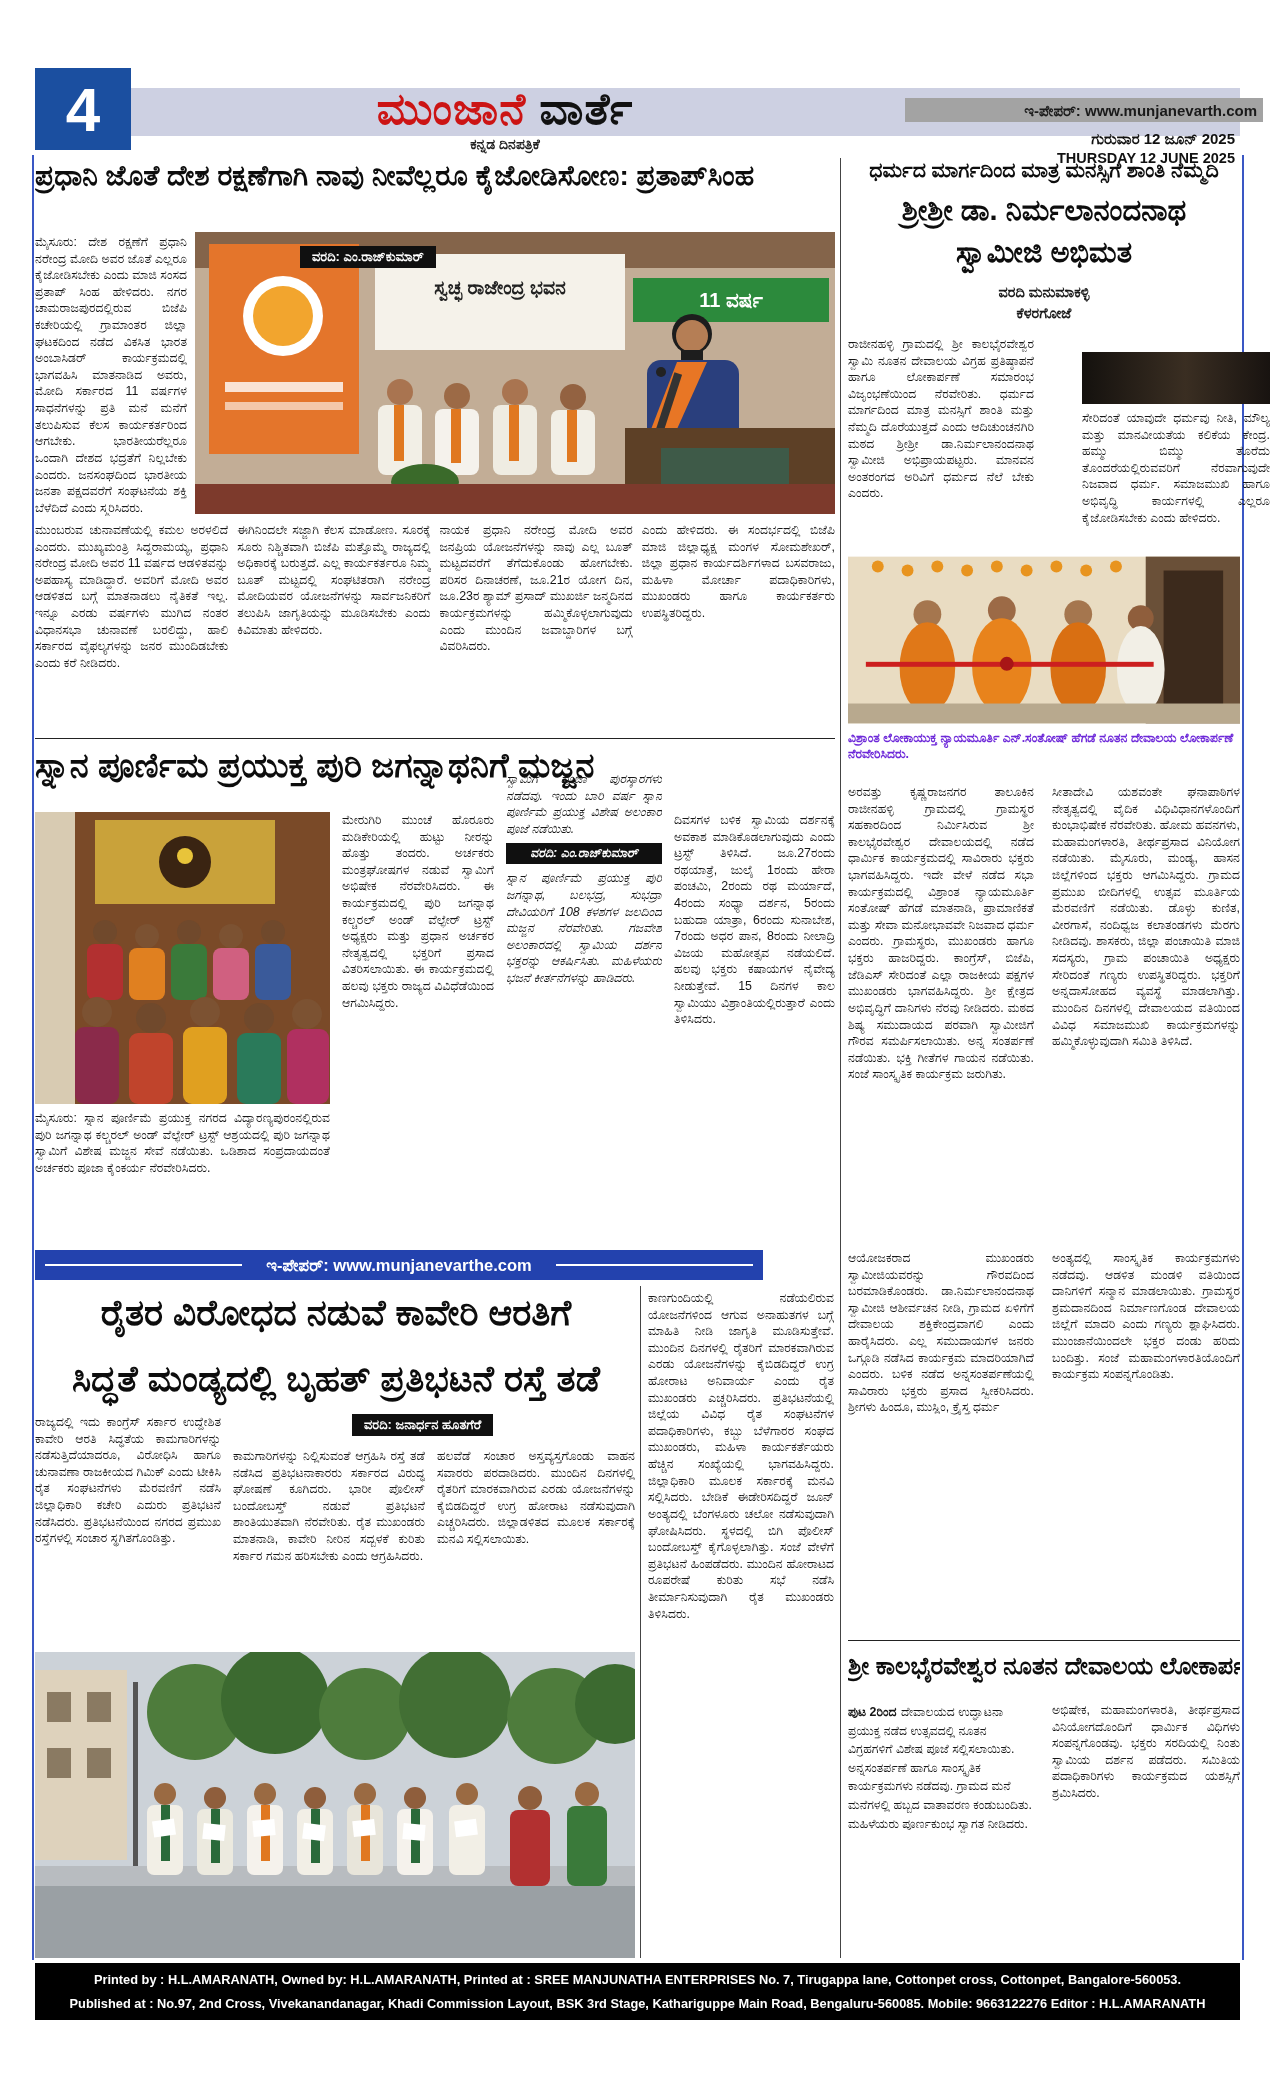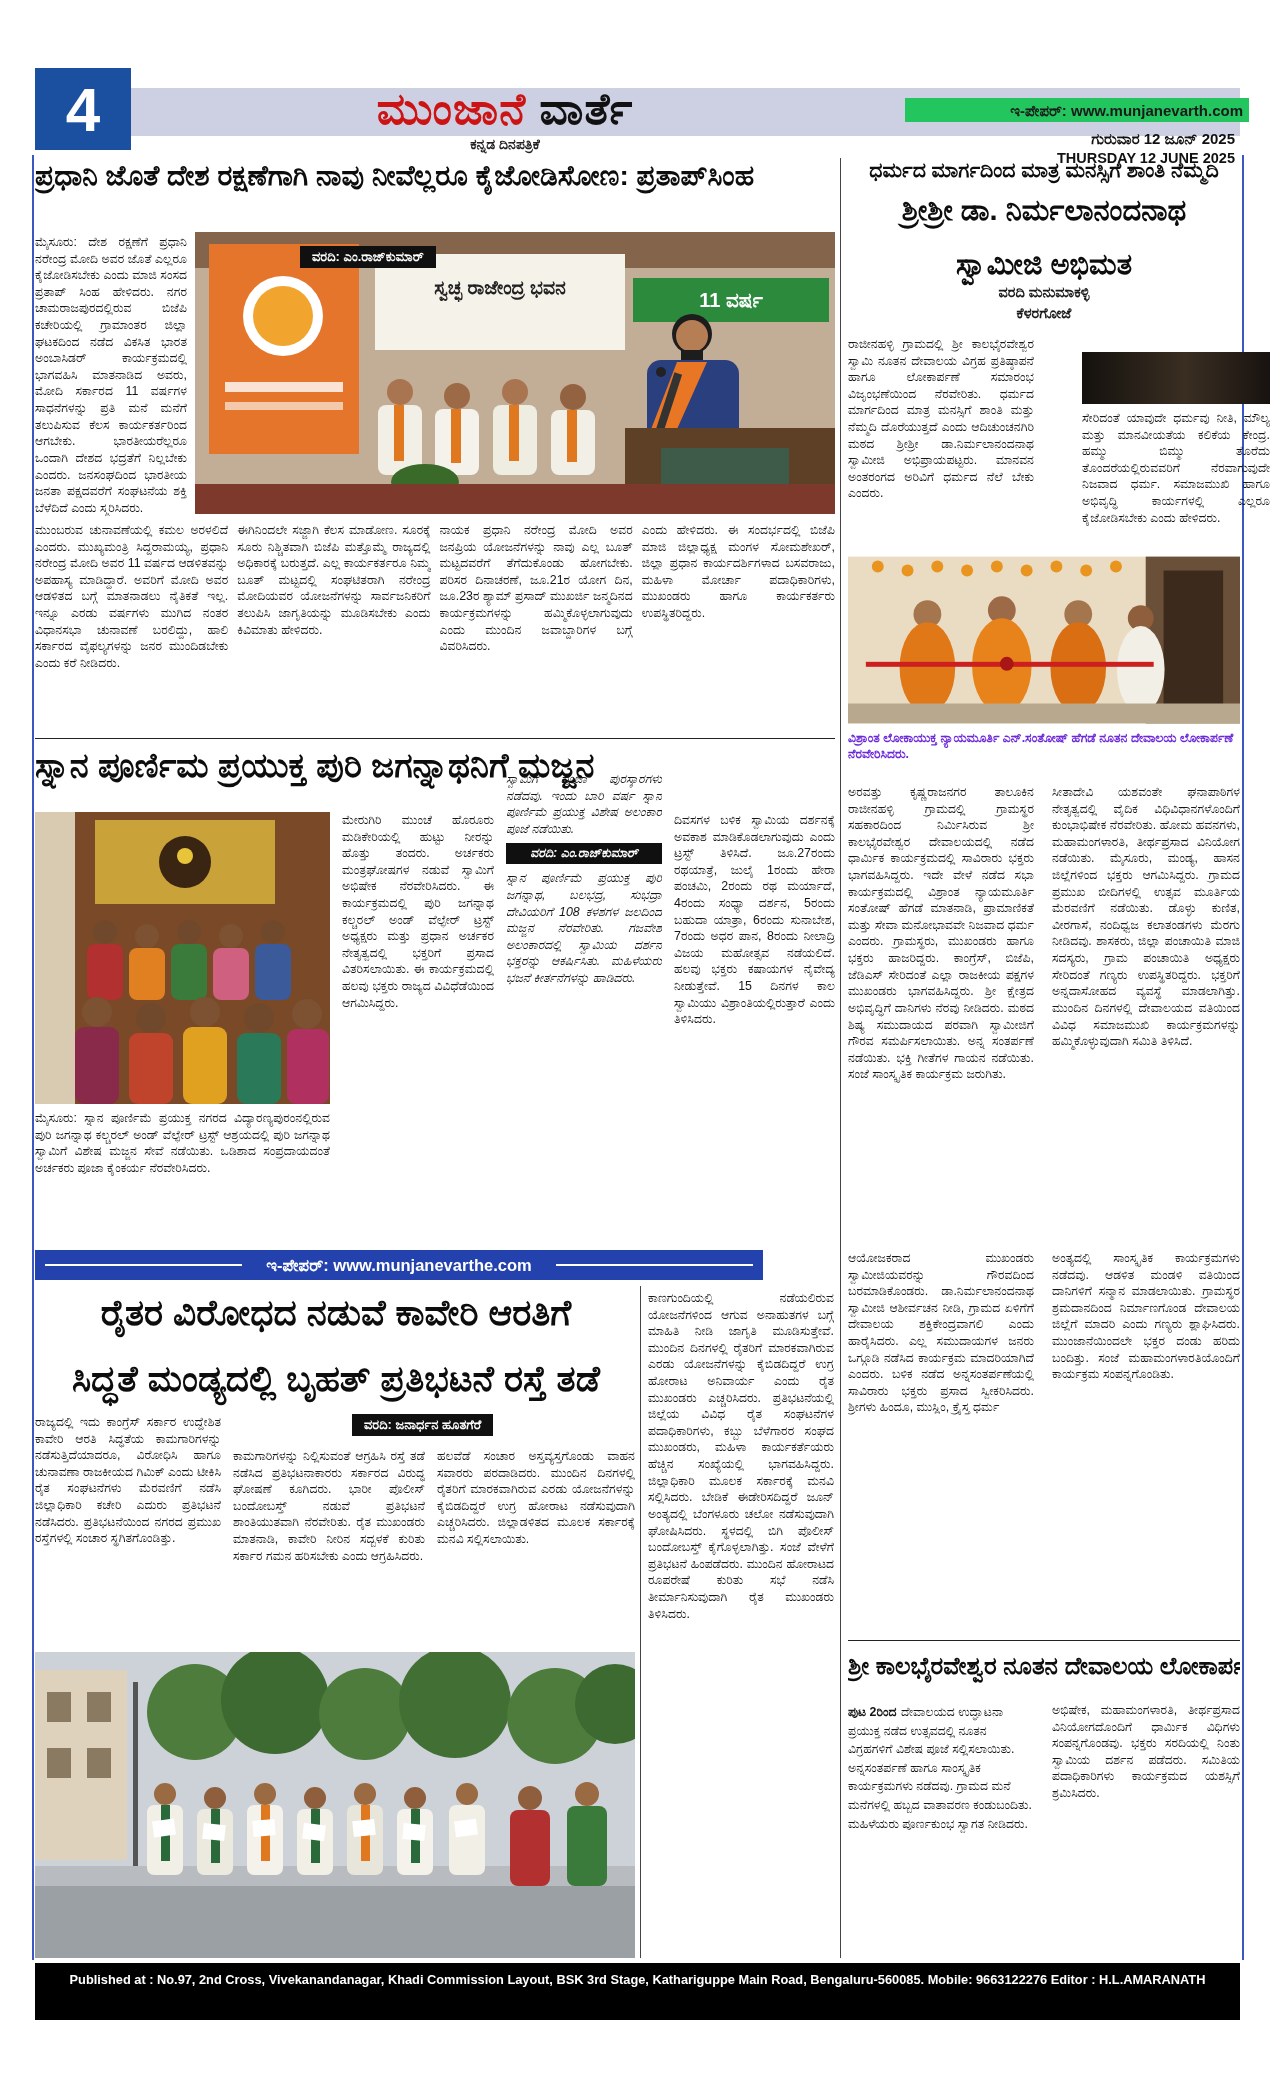--- a/index.html
+++ b/index.html
@@ -10,22 +10,22 @@
   .body-txt{font-size:12.4px;line-height:1.34;color:#151515;}
   .col{overflow:hidden;}
   
   .pageno{background:#1b4fa0;color:#fff;font-weight:bold;font-size:62px;
           display:flex;align-items:center;justify-content:center;}
   .band{background:#cdd0e2;}
   .mast-title{font-size:44px;font-weight:bold;letter-spacing:1px;white-space:nowrap;text-align:center;}
   .mast-red{color:#cc1414;}
   .mast-black{color:#111;}
   .tagline{font-size:14px;color:#222;text-align:center;font-weight:bold;}
-  .epaper-box{background:#22c55e;font-weight:bold;font-size:15px;text-align:right;
-              padding:4px 6px 2px 8px;}
+  .epaper-box{background:#a3a3a3;font-weight:bold;font-size:15px;text-align:right;
+              padding:4px 6px 2px 22px;}
   .date-line{font-weight:bold;font-size:15px;text-align:right;color:#111;}
   .date-en{font-size:14.5px;}
   
   .hl{font-weight:bold;color:#0d0d0d;overflow:hidden;}
   .byline-box{background:#101010;color:#ffffff;font-weight:bold;font-size:13px;
               padding:3px 12px;white-space:nowrap;}
   .vrule{background:#444;width:1px;}
   .hrule{background:#222;height:1px;}
   
   .bluebar{background:#2342ae;color:#ffffff;display:flex;align-items:center;justify-content:center;gap:14px;}
@@ -116,21 +116,21 @@
     <div class="body-txt just col" style="flex:1;">ಮುಂಬರುವ ಚುನಾವಣೆಯಲ್ಲಿ ಕಮಲ ಅರಳಲಿದೆ ಎಂದರು. ಮುಖ್ಯಮಂತ್ರಿ ಸಿದ್ದರಾಮಯ್ಯ, ಪ್ರಧಾನಿ ನರೇಂದ್ರ ಮೋದಿ ಅವರ 11 ವರ್ಷದ ಆಡಳಿತವನ್ನು ಅಪಹಾಸ್ಯ ಮಾಡಿದ್ದಾರೆ. ಅವರಿಗೆ ಮೋದಿ ಅವರ ಆಡಳಿತದ ಬಗ್ಗೆ ಮಾತನಾಡಲು ನೈತಿಕತೆ ಇಲ್ಲ. ಇನ್ನೂ ಎರಡು ವರ್ಷಗಳು ಮುಗಿದ ನಂತರ ವಿಧಾನಸಭಾ ಚುನಾವಣೆ ಬರಲಿದ್ದು, ಹಾಲಿ ಸರ್ಕಾರದ ವೈಫಲ್ಯಗಳನ್ನು ಜನರ ಮುಂದಿಡಬೇಕು ಎಂದು ಕರೆ ನೀಡಿದರು.</div>
     <div class="body-txt just col" style="flex:1;">ಈಗಿನಿಂದಲೇ ಸಜ್ಜಾಗಿ ಕೆಲಸ ಮಾಡೋಣ. ಸೂರಕ್ಕೆ ಸೂರು ನಿಶ್ಚಿತವಾಗಿ ಬಿಜೆಪಿ ಮತ್ತೊಮ್ಮೆ ರಾಜ್ಯದಲ್ಲಿ ಅಧಿಕಾರಕ್ಕೆ ಬರುತ್ತದೆ. ಎಲ್ಲ ಕಾರ್ಯಕರ್ತರೂ ನಿಮ್ಮ ಬೂತ್ ಮಟ್ಟದಲ್ಲಿ ಸಂಘಟಿತರಾಗಿ ನರೇಂದ್ರ ಮೋದಿಯವರ ಯೋಜನೆಗಳನ್ನು ಸಾರ್ವಜನಿಕರಿಗೆ ತಲುಪಿಸಿ ಜಾಗೃತಿಯನ್ನು ಮೂಡಿಸಬೇಕು ಎಂದು ಕಿವಿಮಾತು ಹೇಳಿದರು.</div>
     <div class="body-txt just col" style="flex:1;">ನಾಯಕ ಪ್ರಧಾನಿ ನರೇಂದ್ರ ಮೋದಿ ಅವರ ಜನಪ್ರಿಯ ಯೋಜನೆಗಳನ್ನು ನಾವು ಎಲ್ಲ ಬೂತ್ ಮಟ್ಟದವರೆಗೆ ತೆಗೆದುಕೊಂಡು ಹೋಗಬೇಕು. ಪರಿಸರ ದಿನಾಚರಣೆ, ಜೂ.21ರ ಯೋಗ ದಿನ, ಜೂ.23ರ ಶ್ಯಾಮ್ ಪ್ರಸಾದ್ ಮುಖರ್ಜಿ ಜನ್ಮದಿನದ ಕಾರ್ಯಕ್ರಮಗಳನ್ನು ಹಮ್ಮಿಕೊಳ್ಳಲಾಗುವುದು ಎಂದು ಮುಂದಿನ ಜವಾಬ್ದಾರಿಗಳ ಬಗ್ಗೆ ವಿವರಿಸಿದರು.</div>
     <div class="body-txt just col" style="flex:1;">ಎಂದು ಹೇಳಿದರು. ಈ ಸಂದರ್ಭದಲ್ಲಿ ಬಿಜೆಪಿ ಮಾಜಿ ಜಿಲ್ಲಾಧ್ಯಕ್ಷ ಮಂಗಳ ಸೋಮಶೇಖರ್, ಜಿಲ್ಲಾ ಪ್ರಧಾನ ಕಾರ್ಯದರ್ಶಿಗಳಾದ ಬಸವರಾಜು, ಮಹಿಳಾ ಮೋರ್ಚಾ ಪದಾಧಿಕಾರಿಗಳು, ಮುಖಂಡರು ಹಾಗೂ ಕಾರ್ಯಕರ್ತರು ಉಪಸ್ಥಿತರಿದ್ದರು.</div>
   </div>
 
   <div class="abs vrule" style="left:840px;top:158px;height:1800px;"></div>
 
   <div class="abs hl" style="left:848px;top:158px;width:392px;height:32px;font-size:20.5px;text-align:center;white-space:nowrap;">ಧರ್ಮದ ಮಾರ್ಗದಿಂದ ಮಾತ್ರ ಮನಸ್ಸಿಗೆ ಶಾಂತಿ ನೆಮ್ಮದಿ</div>
   <div class="abs hl" style="left:848px;top:194px;width:392px;height:40px;font-size:29px;text-align:center;white-space:nowrap;">ಶ್ರೀಶ್ರೀ ಡಾ. ನಿರ್ಮಲಾನಂದನಾಥ</div>
-  <div class="abs hl" style="left:848px;top:248px;width:392px;height:40px;font-size:29px;text-align:center;">ಸ್ವಾಮೀಜಿ ಅಭಿಮತ</div>
+  <div class="abs hl" style="left:848px;top:236px;width:392px;height:40px;font-size:29px;text-align:center;">ಸ್ವಾಮೀಜಿ ಅಭಿಮತ</div>
   <div class="abs" style="left:848px;top:282px;width:392px;text-align:center;font-weight:bold;font-size:14.5px;line-height:1.45;">
     <div>ವರದಿ ಮನುಮಾಕಳ್ಳಿ</div>
     <div>ಕೆಳರಗೋಜೆ</div>
   </div>
 
   <div class="abs body-txt just col" style="left:848px;top:336px;width:186px;height:216px;">ರಾಜೀನಹಳ್ಳಿ ಗ್ರಾಮದಲ್ಲಿ ಶ್ರೀ ಕಾಲಭೈರವೇಶ್ವರ ಸ್ವಾಮಿ ನೂತನ ದೇವಾಲಯ ವಿಗ್ರಹ ಪ್ರತಿಷ್ಠಾಪನೆ ಹಾಗೂ ಲೋಕಾರ್ಪಣೆ ಸಮಾರಂಭ ವಿಜೃಂಭಣೆಯಿಂದ ನೆರವೇರಿತು. ಧರ್ಮದ ಮಾರ್ಗದಿಂದ ಮಾತ್ರ ಮನಸ್ಸಿಗೆ ಶಾಂತಿ ಮತ್ತು ನೆಮ್ಮದಿ ದೊರೆಯುತ್ತದೆ ಎಂದು ಆದಿಚುಂಚನಗಿರಿ ಮಠದ ಶ್ರೀಶ್ರೀ ಡಾ.ನಿರ್ಮಲಾನಂದನಾಥ ಸ್ವಾಮೀಜಿ ಅಭಿಪ್ರಾಯಪಟ್ಟರು. ಮಾನವನ ಅಂತರಂಗದ ಅರಿವಿಗೆ ಧರ್ಮದ ನೆಲೆ ಬೇಕು ಎಂದರು.</div>
   <div class="abs" style="left:1052px;top:336px;width:188px;height:216px;overflow:hidden;margin-left:30px;">
     <div class="inset-photo" style="margin-top:16px;"></div>
     <div class="body-txt just">ಸೇರಿದಂತೆ ಯಾವುದೇ ಧರ್ಮವು ನೀತಿ, ಮೌಲ್ಯ ಮತ್ತು ಮಾನವೀಯತೆಯ ಕಲಿಕೆಯ ಕೇಂದ್ರ. ಹಮ್ಮು ಬಿಮ್ಮು ತೊರೆದು ತೊಂದರೆಯಲ್ಲಿರುವವರಿಗೆ ನೆರವಾಗುವುದೇ ನಿಜವಾದ ಧರ್ಮ. ಸಮಾಜಮುಖಿ ಹಾಗೂ ಅಭಿವೃದ್ಧಿ ಕಾರ್ಯಗಳಲ್ಲಿ ಎಲ್ಲರೂ ಕೈಜೋಡಿಸಬೇಕು ಎಂದು ಹೇಳಿದರು.</div>
   </div>
@@ -295,16 +295,17 @@
 
   <div class="abs hrule" style="left:848px;top:1640px;width:392px;"></div>
   <div class="abs hl" style="left:848px;top:1652px;width:392px;height:42px;font-size:24px;text-align:center;white-space:nowrap;">ಶ್ರೀ ಕಾಲಭೈರವೇಶ್ವರ ನೂತನ ದೇವಾಲಯ ಲೋಕಾರ್ಪಣೆ</div>
   <div class="abs" style="left:848px;top:1702px;width:186px;height:256px;overflow:hidden;">
     <span class="body-txt lead-label">ಪುಟ 2ರಿಂದ</span>
     <span class="body-txt just" style="display:inline;">ದೇವಾಲಯದ ಉದ್ಘಾಟನಾ ಪ್ರಯುಕ್ತ ನಡೆದ ಉತ್ಸವದಲ್ಲಿ ನೂತನ ವಿಗ್ರಹಗಳಿಗೆ ವಿಶೇಷ ಪೂಜೆ ಸಲ್ಲಿಸಲಾಯಿತು. ಅನ್ನಸಂತರ್ಪಣೆ ಹಾಗೂ ಸಾಂಸ್ಕೃತಿಕ ಕಾರ್ಯಕ್ರಮಗಳು ನಡೆದವು. ಗ್ರಾಮದ ಮನೆ ಮನೆಗಳಲ್ಲಿ ಹಬ್ಬದ ವಾತಾವರಣ ಕಂಡುಬಂದಿತು. ಮಹಿಳೆಯರು ಪೂರ್ಣಕುಂಭ ಸ್ವಾಗತ ನೀಡಿದರು.</span>
   </div>
   <div class="abs body-txt just col" style="left:1052px;top:1702px;width:188px;height:256px;">ಅಭಿಷೇಕ, ಮಹಾಮಂಗಳಾರತಿ, ತೀರ್ಥಪ್ರಸಾದ ವಿನಿಯೋಗದೊಂದಿಗೆ ಧಾರ್ಮಿಕ ವಿಧಿಗಳು ಸಂಪನ್ನಗೊಂಡವು. ಭಕ್ತರು ಸರದಿಯಲ್ಲಿ ನಿಂತು ಸ್ವಾಮಿಯ ದರ್ಶನ ಪಡೆದರು. ಸಮಿತಿಯ ಪದಾಧಿಕಾರಿಗಳು ಕಾರ್ಯಕ್ರಮದ ಯಶಸ್ಸಿಗೆ ಶ್ರಮಿಸಿದರು.</div>
 
   <div class="abs footer" style="left:35px;top:1963px;width:1205px;height:52px;">
+    <div>Printed by : H.L.AMARANATH, Owned by: H.L.AMARANATH, Printed at : SREE MANJUNATHA ENTERPRISES No. 7, Tirugappa lane, Cottonpet cross, Cottonpet, Bangalore-560053.</div>
     <div>Published at : No.97, 2nd Cross, Vivekanandanagar, Khadi Commission Layout, BSK 3rd Stage, Kathariguppe Main Road, Bengaluru-560085. Mobile: 9663122276 Editor : H.L.AMARANATH</div>
   </div>
 
 </div>
 
 </body></html>

